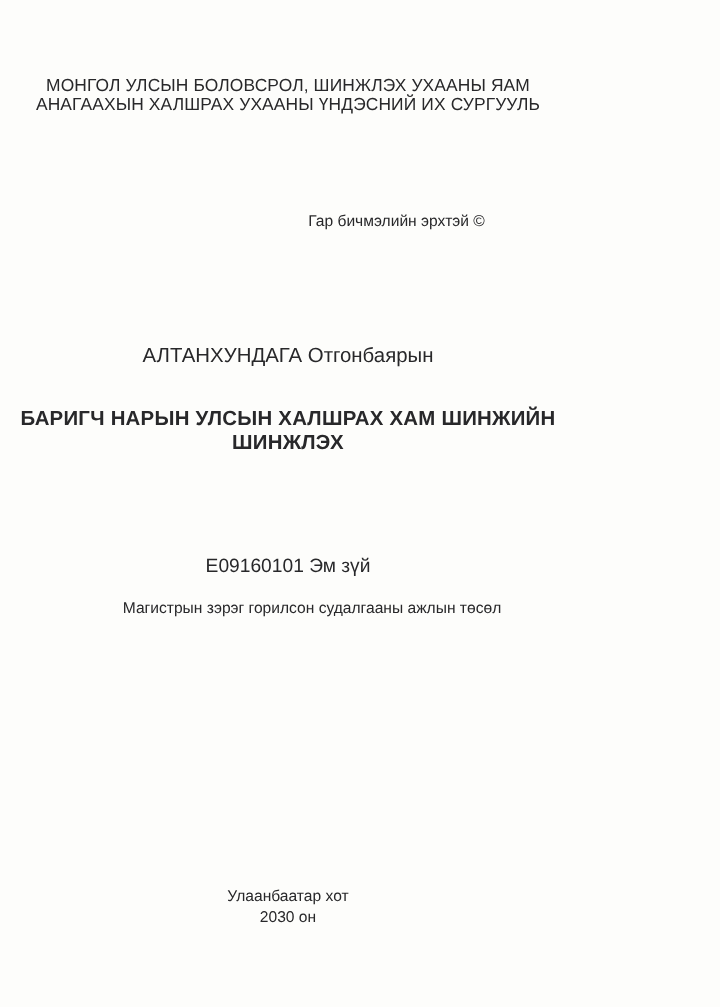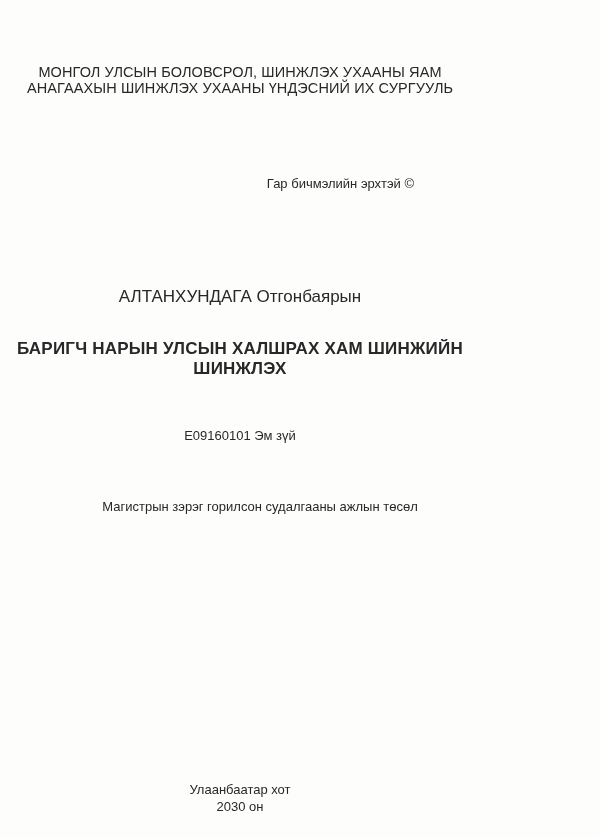--- a/index.html
+++ b/index.html
@@ -28,66 +28,66 @@
   }
   .header {
     top: 64px;
     font-size: 14.5px;
     line-height: 16px;
     letter-spacing: 0.1px;
   }
   .copyright {
     position: absolute;
     top: 176px;
-    right: 66px;
+    right: 76px;
     font-size: 13px;
     line-height: 16px;
     text-align: center;
   }
   .author {
     top: 288px;
     font-size: 17px;
     line-height: 18px;
   }
   .title {
     top: 339px;
     font-size: 17px;
     font-weight: bold;
     line-height: 20px;
     letter-spacing: 0.2px;
   }
   .program-code {
-    top: 428px;
-    font-size: 13px;
+    top: 465px;
+    font-size: 16px;
     line-height: 16px;
     text-align: center;
   }
   .degree-note {
     top: 499px;
     font-size: 13px;
     line-height: 16px;
     margin-left: 40px;
   }
   .footer {
-    top: 781px;
+    top: 738px;
     font-size: 13px;
     line-height: 17px;
   }
   .line {
     display: block;
   }
 </style>
 </head>
 <body>
 
 <div class="page">
 
   <div class="block header">
     <span class="line">МОНГОЛ УЛСЫН БОЛОВСРОЛ, ШИНЖЛЭХ УХААНЫ ЯАМ</span>
-    <span class="line">АНАГААХЫН ШИНЖЛЭХ УХААНЫ ҮНДЭСНИЙ ИХ СУРГУУЛЬ</span>
+    <span class="line">АНАГААХЫН ХАЛШРАХ УХААНЫ ҮНДЭСНИЙ ИХ СУРГУУЛЬ</span>
   </div>
 
   <div class="copyright">Гар бичмэлийн эрхтэй ©</div>
 
   <div class="block author">АЛТАНХУНДАГА Отгонбаярын</div>
 
   <div class="block title">
     <span class="line">БАРИГЧ НАРЫН УЛСЫН ХАЛШРАХ ХАМ ШИНЖИЙН</span>
     <span class="line">ШИНЖЛЭХ</span>
   </div>

